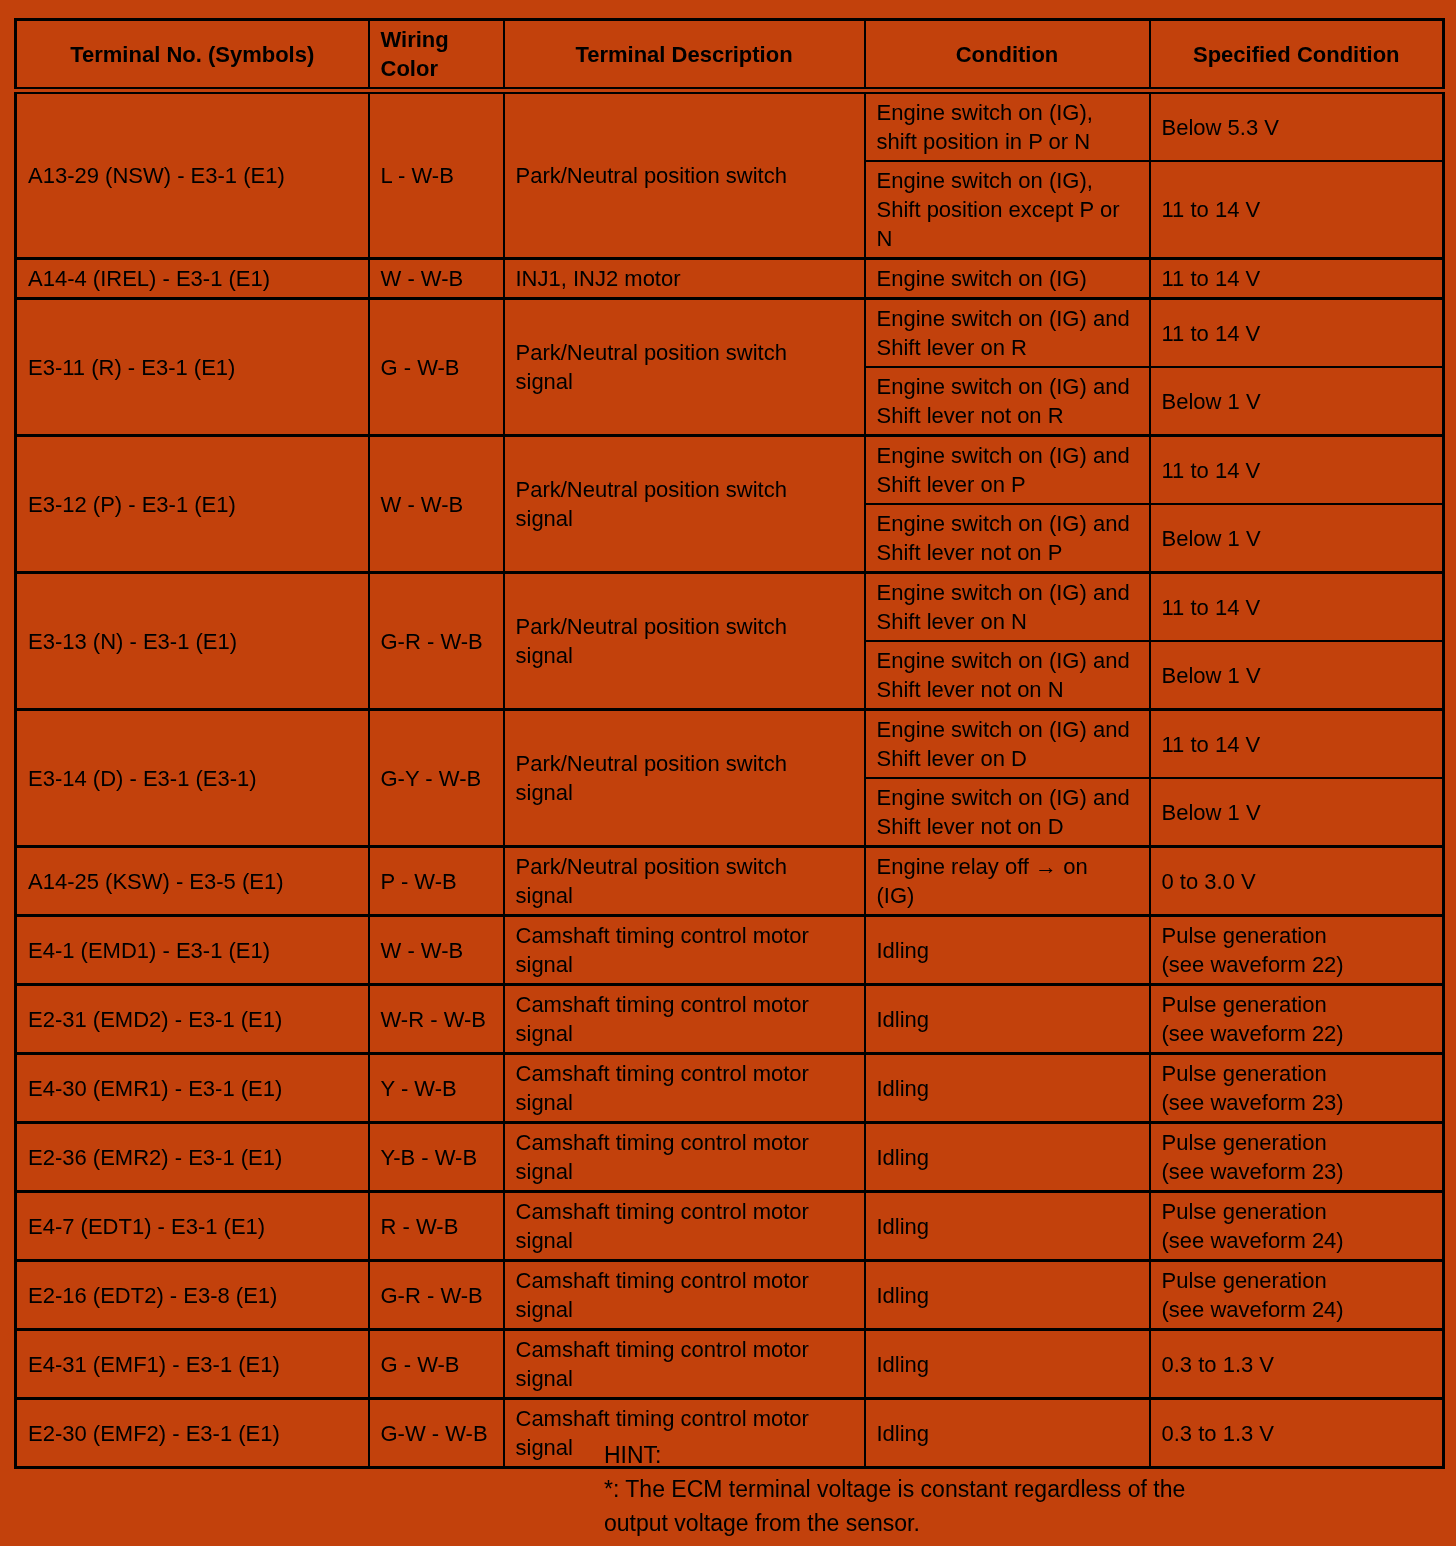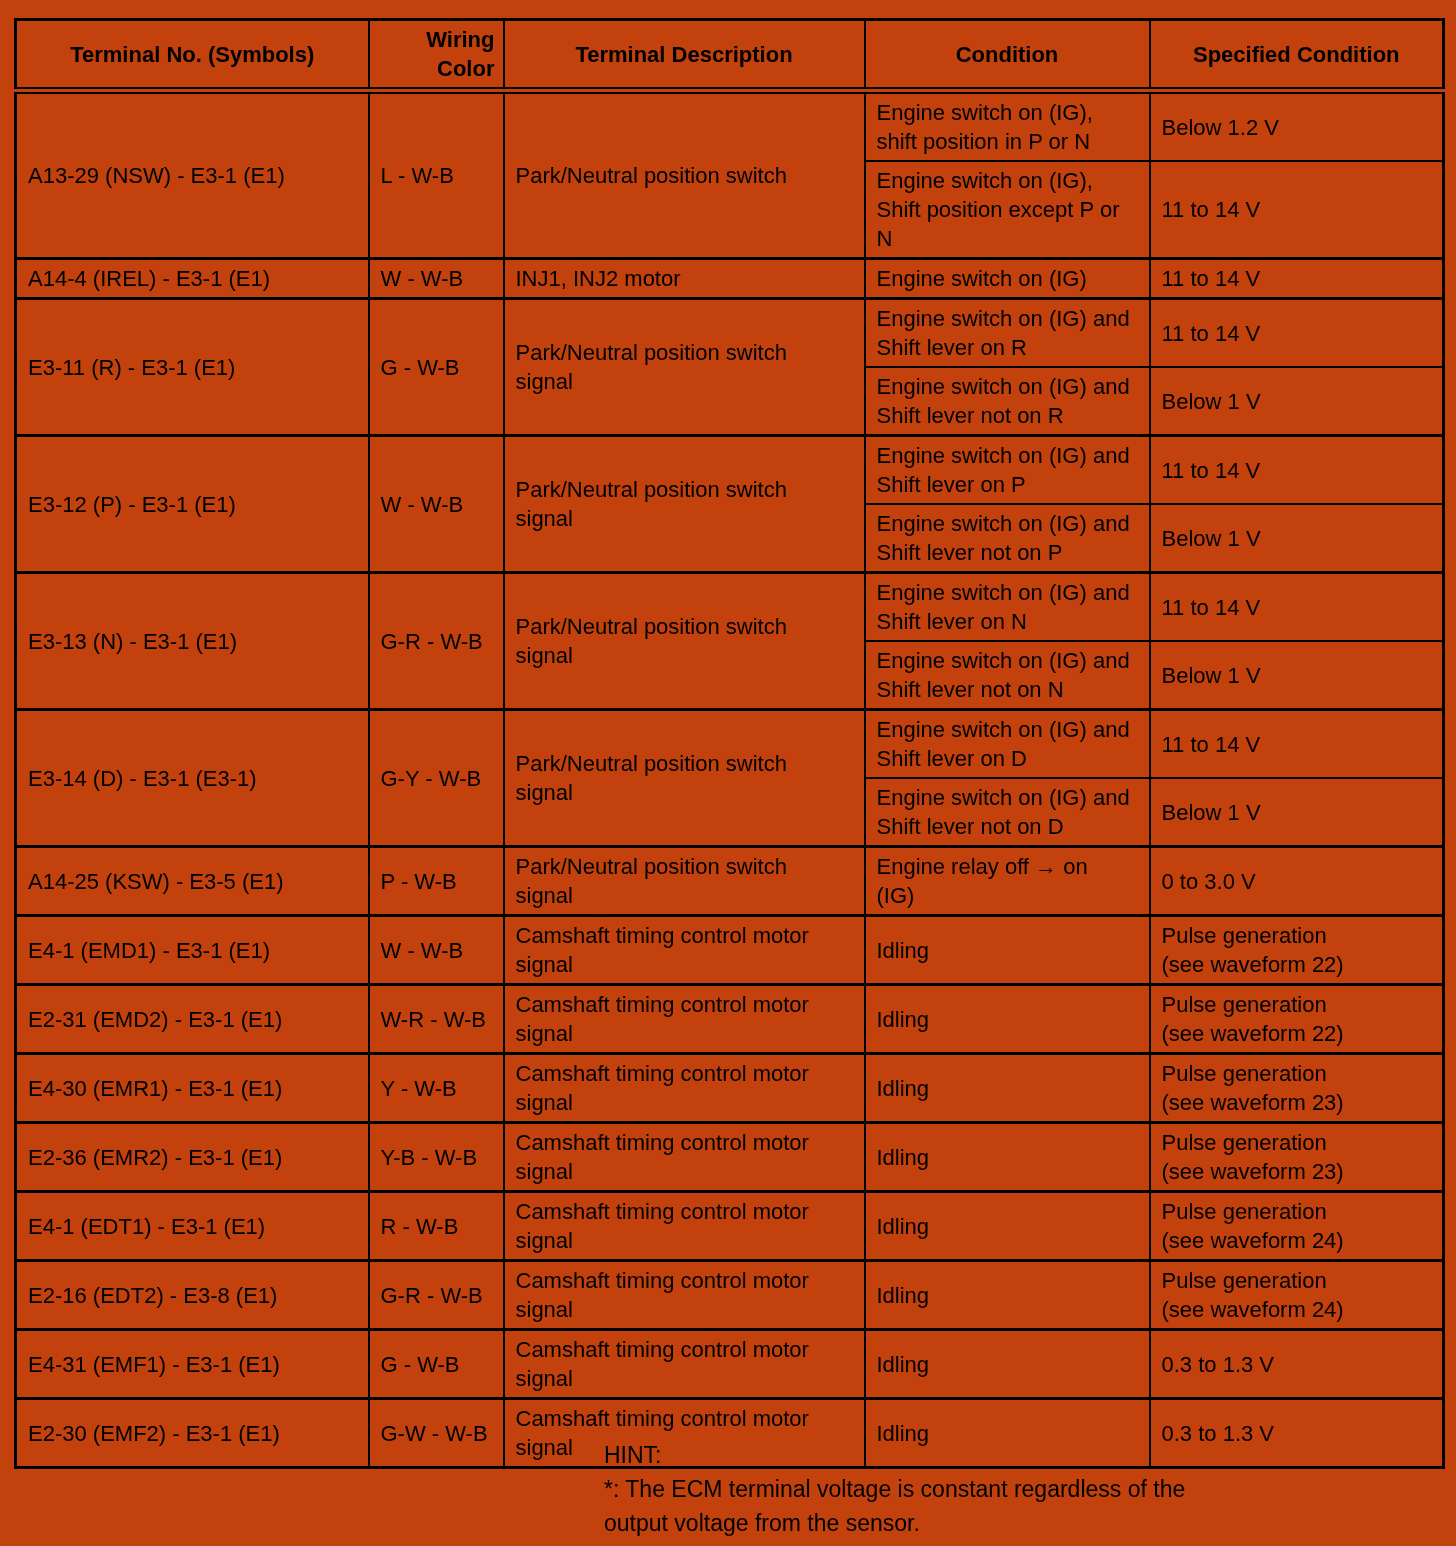--- a/index.html
+++ b/index.html
@@ -31,21 +31,21 @@
     color: #000;
   }
   .spec thead th {
     font-weight: bold;
     text-align: center;
     height: 58px;
     border-bottom: 7px double #000;
     padding: 4px 8px;
   }
   .spec thead th.wiring {
-    text-align: right;
+    text-align: left;
     padding-left: 11px;
   }
   .spec tbody td { text-align: left; }
   .spec tbody tr.group-start td { border-top: 3px solid #000; }
   .hint {
     position: absolute;
     left: 604px;
     top: 1438px;
     font-size: 23px;
     line-height: 34px;
@@ -76,21 +76,21 @@
         <th>Specified Condition</th>
       </tr>
     </thead>
     <tbody>
         <tr class="group-start">
           <td rowspan="2">A13-29 (NSW) - E3-1 (E1)</td>
           <td rowspan="2">L - W-B</td>
           <td rowspan="2">Park/Neutral position switch</td>
           <td>Engine switch on (IG),
 shift position in P or N</td>
-          <td>Below 1.2 V</td>
+          <td>Below 5.3 V</td>
         </tr>
         <tr>
           <td>Engine switch on (IG),
 Shift position except P or
 N</td>
           <td>11 to 14 V</td>
         </tr>
         <tr class="group-start">
           <td rowspan="1">A14-4 (IREL) - E3-1 (E1)</td>
           <td rowspan="1">W - W-B</td>
@@ -193,21 +193,21 @@
         <tr class="group-start">
           <td rowspan="1">E2-36 (EMR2) - E3-1 (E1)</td>
           <td rowspan="1">Y-B - W-B</td>
           <td rowspan="1">Camshaft timing control motor
 signal</td>
           <td>Idling</td>
           <td>Pulse generation
 (see waveform 23)</td>
         </tr>
         <tr class="group-start">
-          <td rowspan="1">E4-1 (EDT1) - E3-1 (E1)</td>
+          <td rowspan="1">E4-7 (EDT1) - E3-1 (E1)</td>
           <td rowspan="1">R - W-B</td>
           <td rowspan="1">Camshaft timing control motor
 signal</td>
           <td>Idling</td>
           <td>Pulse generation
 (see waveform 24)</td>
         </tr>
         <tr class="group-start">
           <td rowspan="1">E2-16 (EDT2) - E3-8 (E1)</td>
           <td rowspan="1">G-R - W-B</td>

